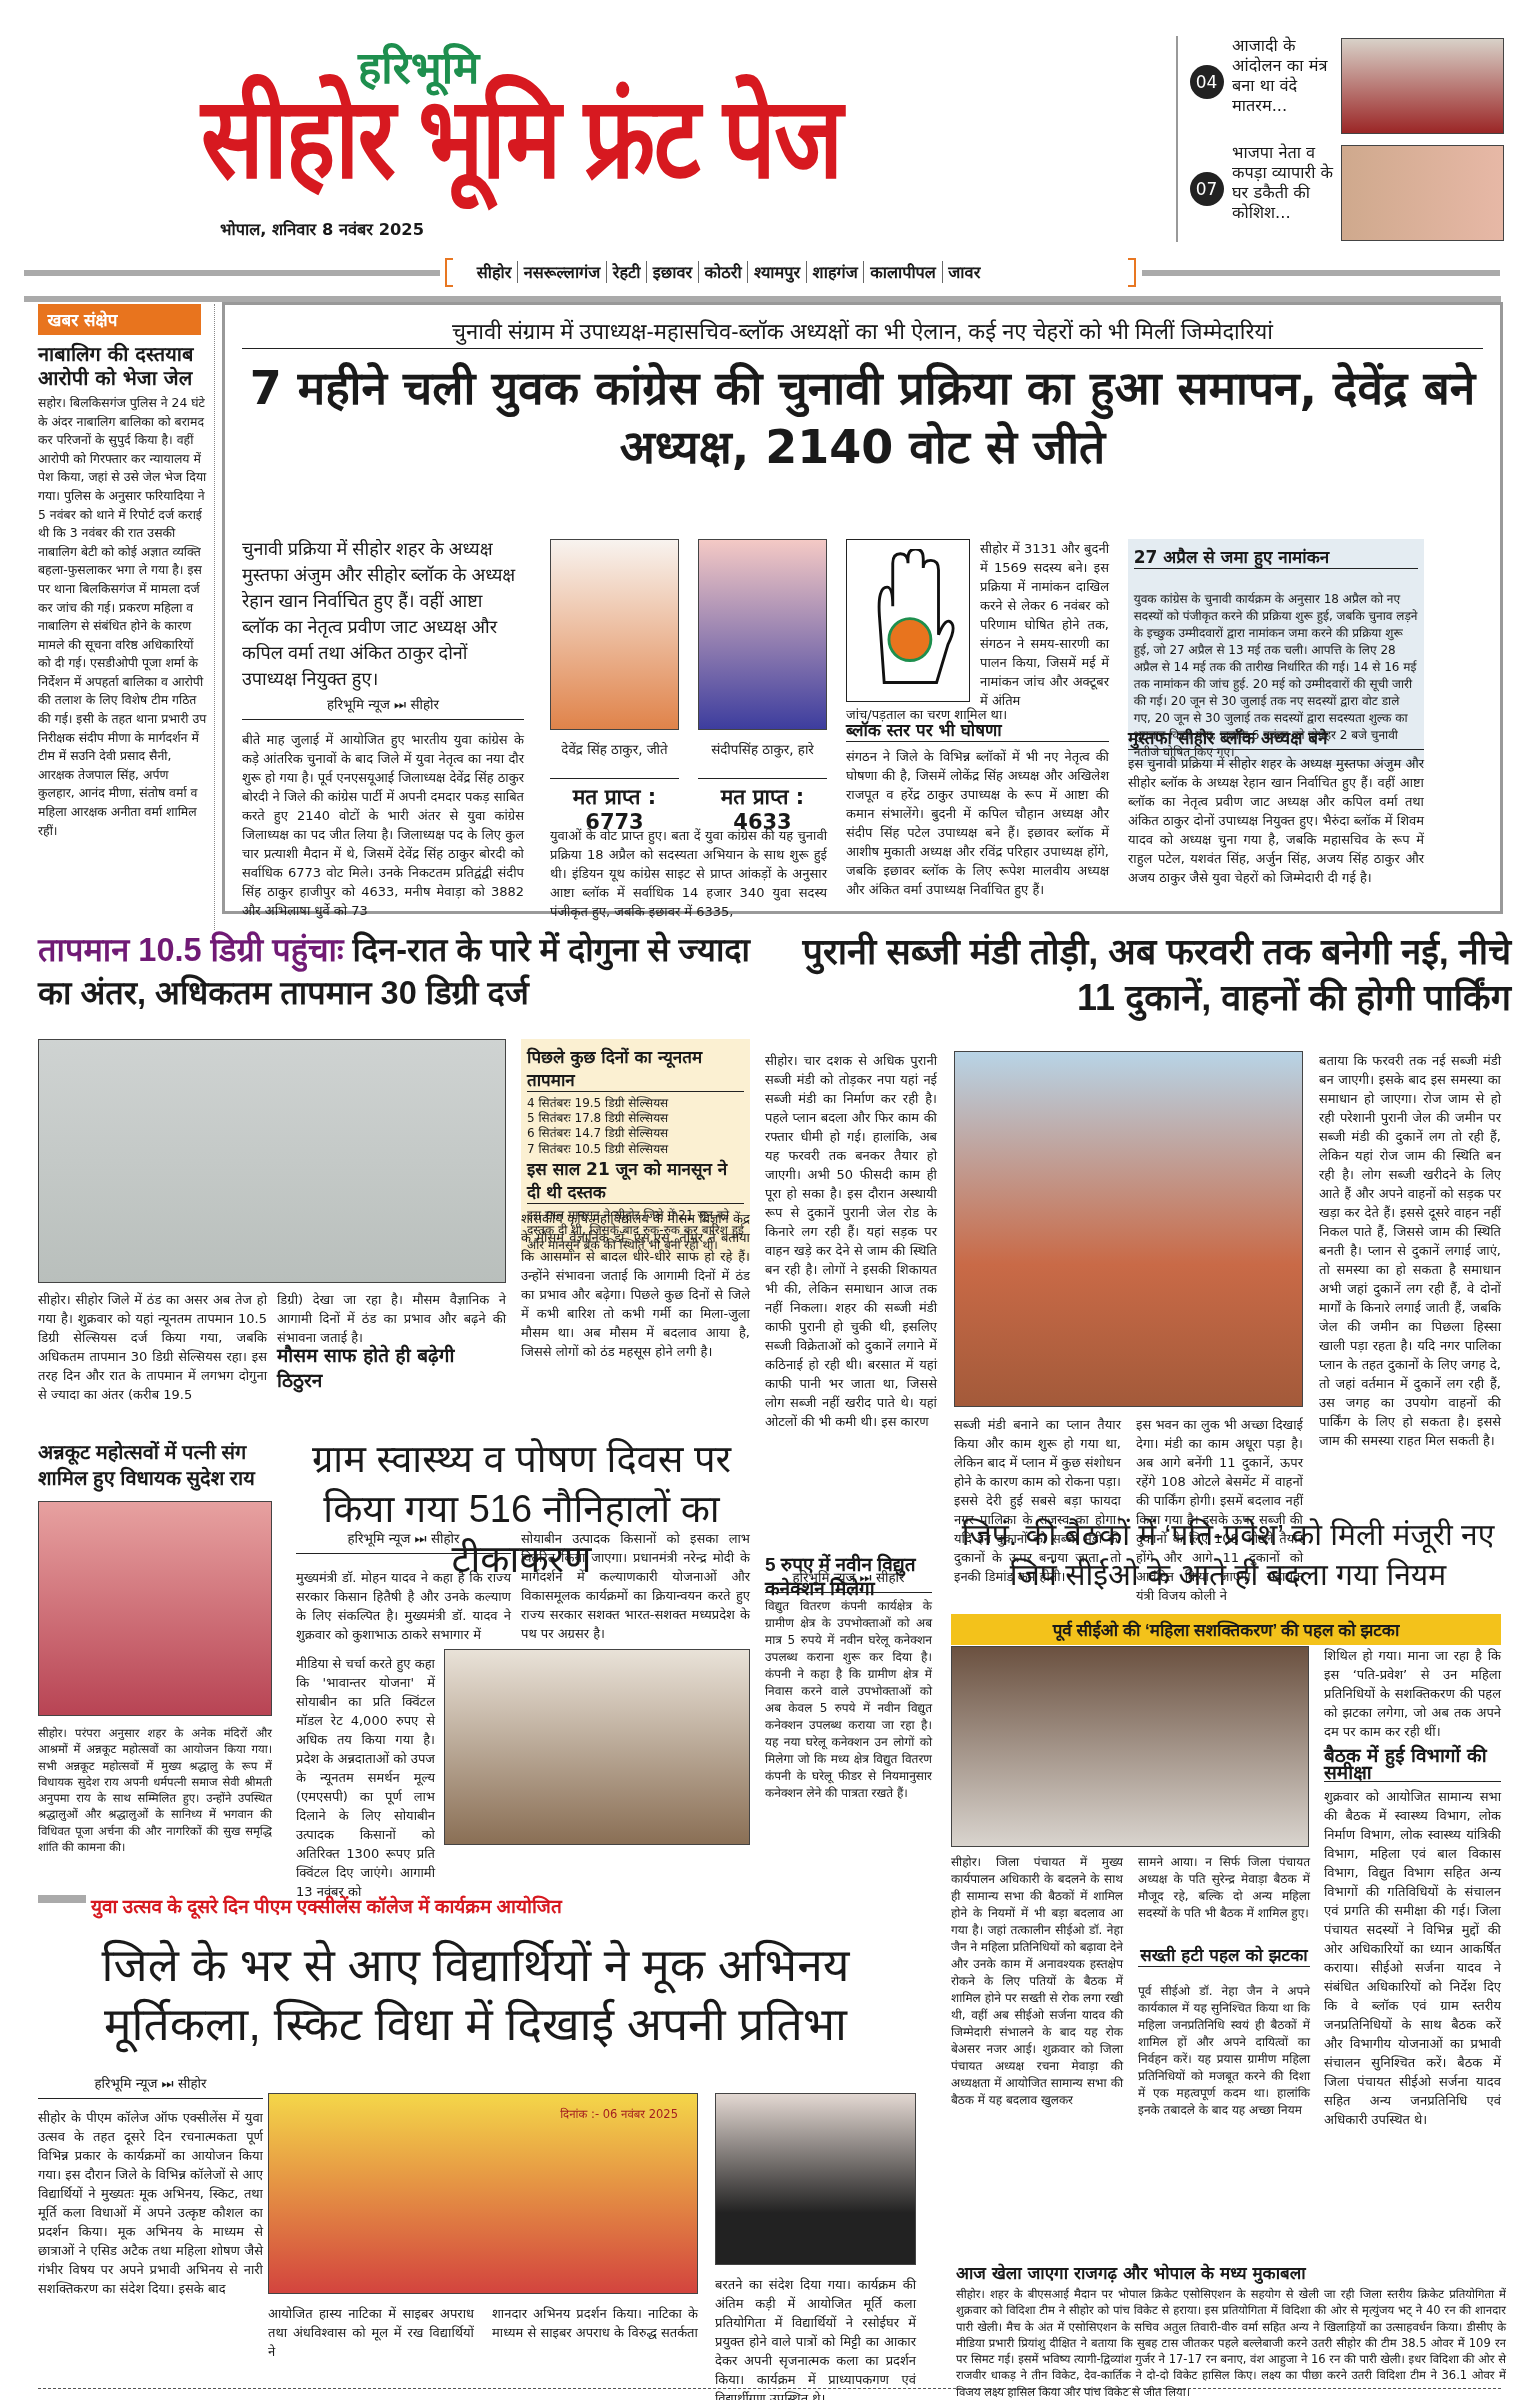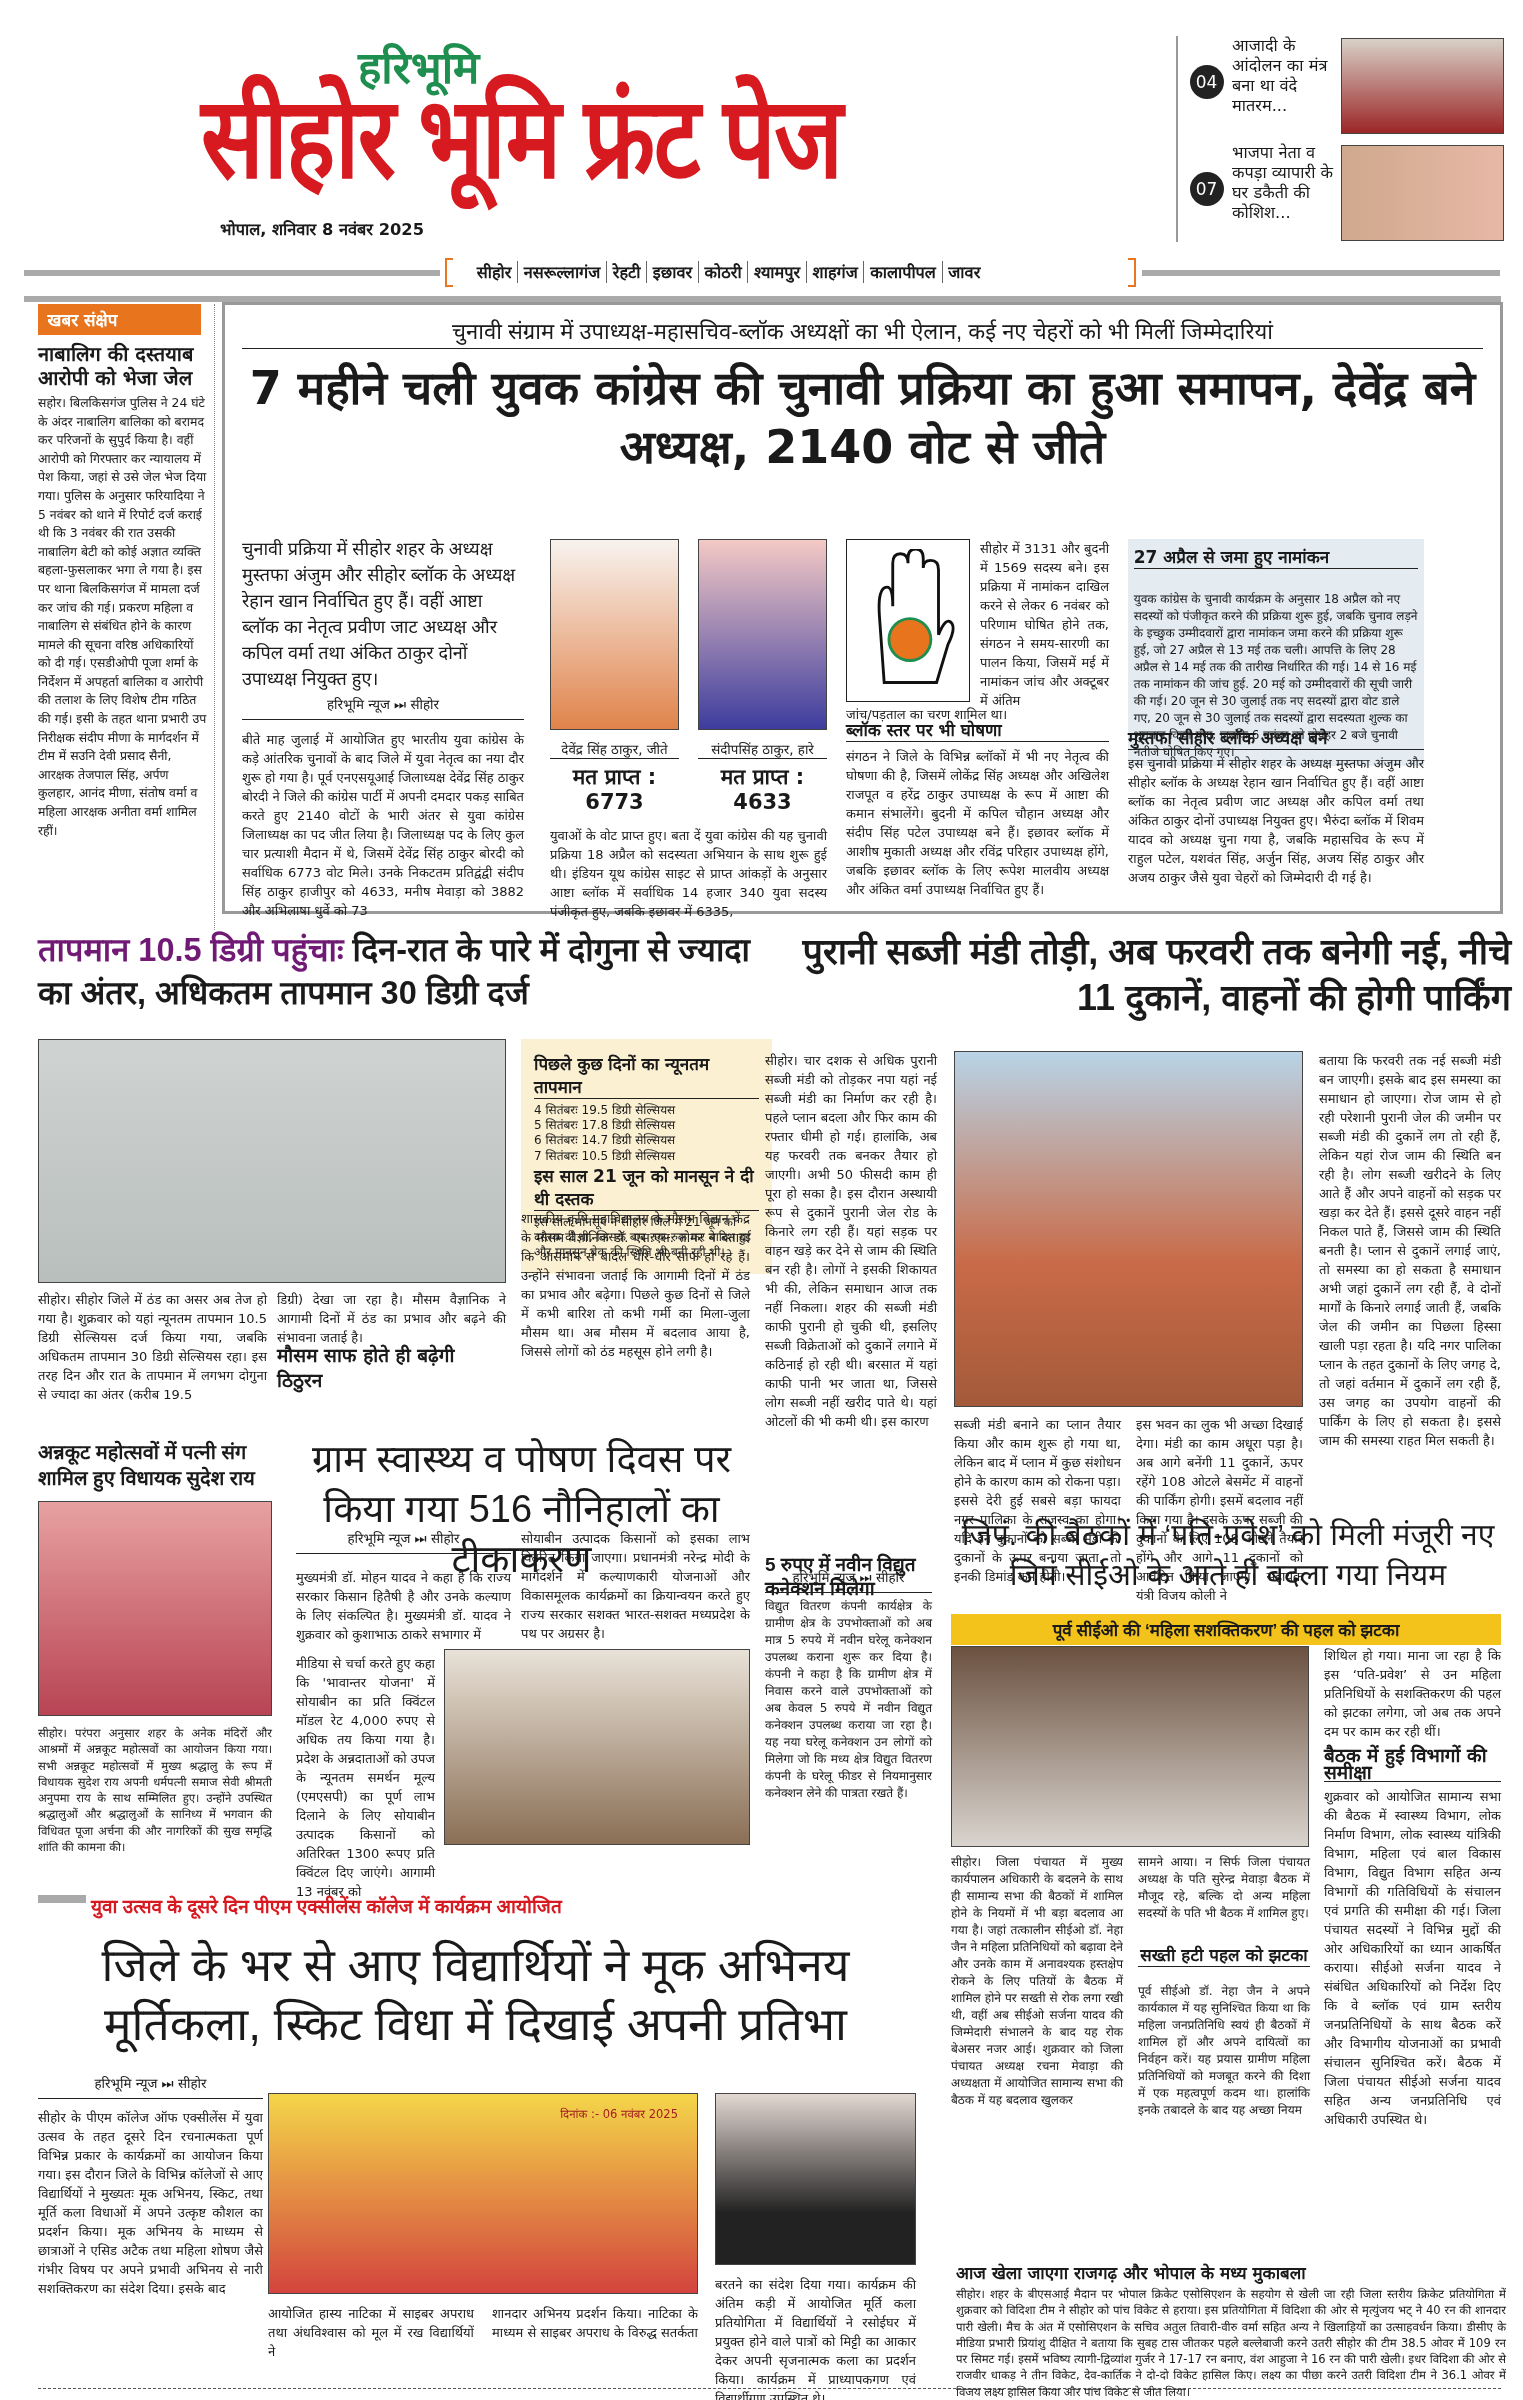--- a/index.html
+++ b/index.html
@@ -34,38 +34,38 @@
 #brief p{font-size:12.4px;line-height:18.6px}
 
 #lead{left:222px;top:302px;width:1281px;height:612px;border:3.8px solid #999;padding:9.6px 17px}
 #lead-kicker{font-size:22px;text-align:center;border-bottom:1.4px solid #222;padding-bottom:3.8px}
 #lead-headline{font-size:46px;font-weight:bold;line-height:59px;margin-top:9.6px;text-align:center}
 #lead-intro{left:17px;top:231px;width:282px;font-size:18px;line-height:26px}
 #lead-byline{left:17px;top:390px;width:282px}
 #lead-col1{left:17px;top:425px;width:282px}
 .cand{position:absolute;top:234px;width:129px}
 .cand .photo{height:191px}
-.cand .caption{margin-top:9.6px;border-bottom:1.4px solid #222;padding-bottom:0}
+.cand .caption{margin-top:9.6px;border-bottom:1.4px solid #222;padding-bottom:20px}
 .cand .votes{font-size:21px;font-weight:bold;text-align:center;margin-top:3.8px}
 #lead-col2{left:325px;top:521px;width:277px}
 #hand-box{left:621px;top:234px;width:124px;height:163px;border:1px solid #222;background:#fff;display:flex;align-items:center;justify-content:center}
 #lead-col3{left:755px;top:234px;width:129px}
 #lead-col3b{left:621px;top:400px;width:263px}
 #lead-sub1{left:621px;top:413px;width:263px;font-size:17px}
 #lead-col3c{left:621px;top:442px;width:263px}
 #nomination-box{left:903px;top:234px;width:296px;background:#e4ecf2;padding:5.7px}
 #nomination-box h4{font-size:17px;border-bottom:1.4px solid #222;margin-bottom:22px}
 #nomination-box p{font-size:12px;line-height:17px}
 #mustafa-head{left:903px;top:421px;width:296px;font-size:17px}
 #mustafa-body{left:903px;top:449px;width:296px}
 
 #temp-head{left:38px;top:929px;width:712px;font-size:32.5px;line-height:43px;font-weight:bold}
 #temp-head .red{color:#701a75}
 #fog-photo{left:38px;top:1039px;width:468px;height:244px;background:linear-gradient(#cfd3d2,#b9bfbc)}
-#temp-box{left:521px;top:1039px;width:251px;background:#fbf0d2;padding:13px}
+#temp-box{left:521px;top:1039px;width:229px;background:#fbf0d2;padding:6px}
 #temp-box h4{font-size:17px;border-bottom:1.4px solid #222;margin-bottom:3.8px}
 #temp-box li{list-style:none;font-size:12px;line-height:15.3px}
 #temp-box p{font-size:12px;line-height:15.3px}
 #temp-col1{left:38px;top:1290px;width:229px}
 #temp-col2{left:277px;top:1290px;width:229px}
 #temp-sub{left:277px;top:1343px;width:229px;font-size:19px;font-weight:bold;line-height:25px}
 #temp-col3{left:521px;top:1209px;width:229px}
 
 #mandi-head{left:765px;top:929px;width:746px;font-size:36px;font-weight:bold;line-height:46px;text-align:right}
 #mandi-col1{left:765px;top:1051px;width:172px}

